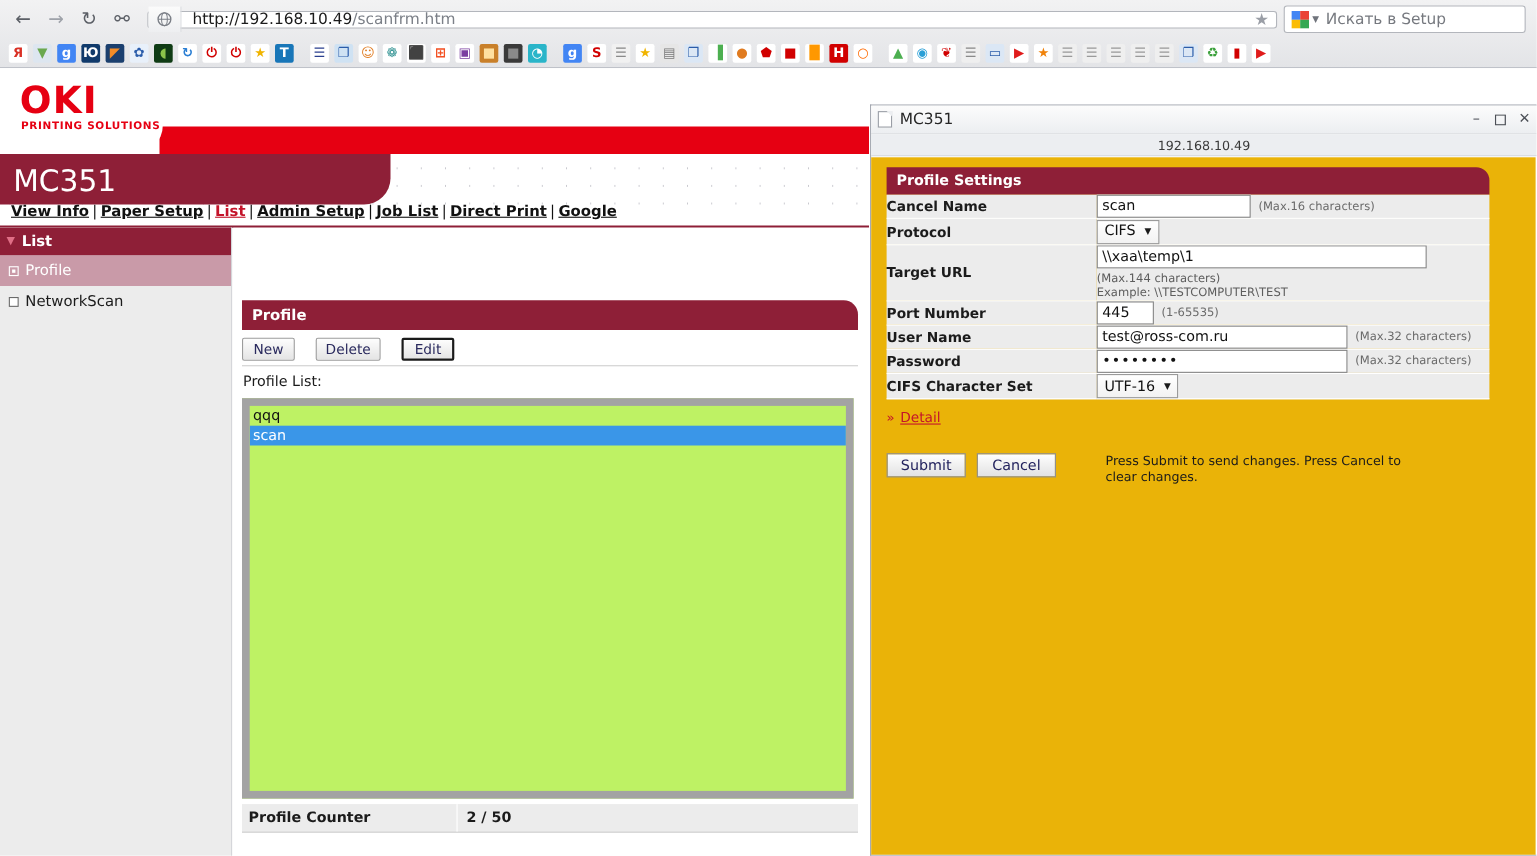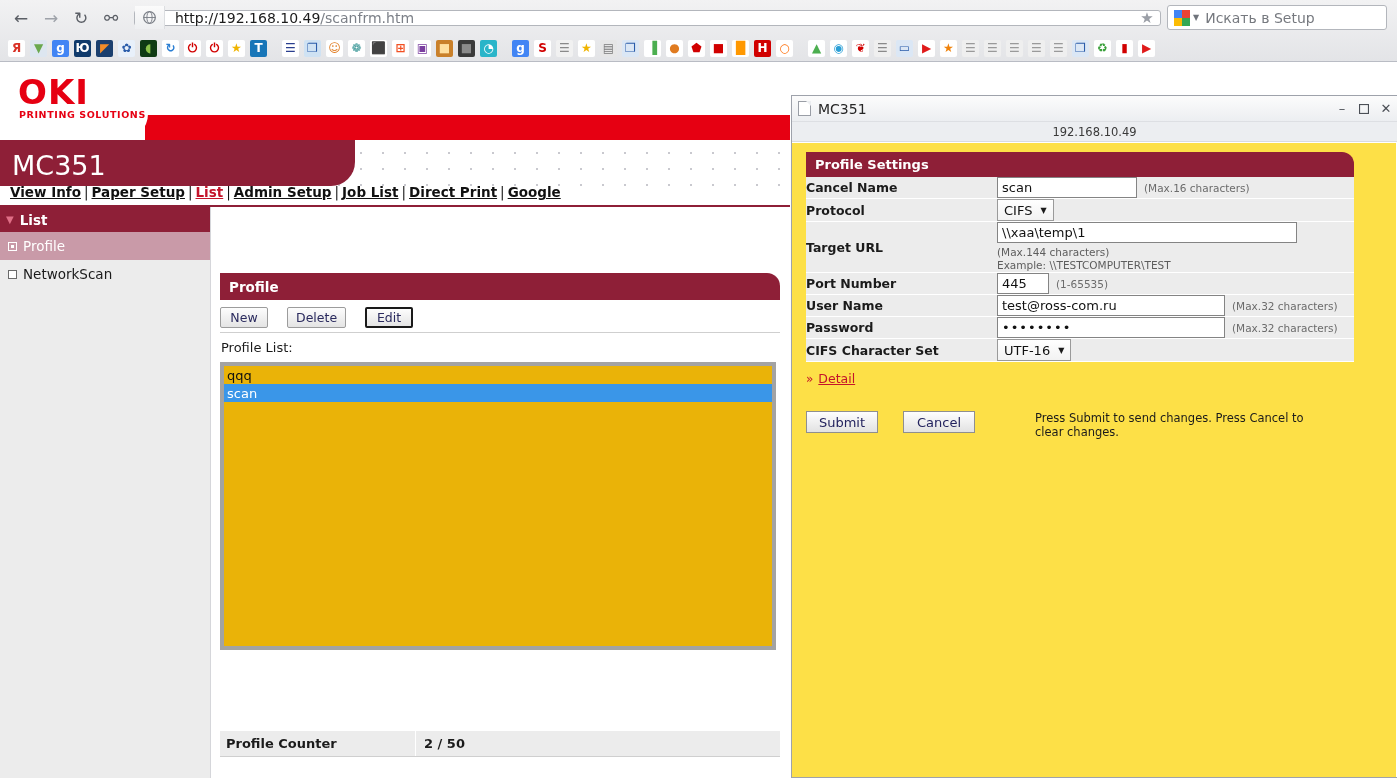--- a/index.html
+++ b/index.html
@@ -269,23 +269,23 @@
   }
   .win-btn.focused {
     border: 2px solid #1a1a1a;
   }
   #profile-list-label {
     position: absolute; top: 133px; left: 9px;
     font-size: 13px; color: #1b1b1b;
   }
   #profile-listbox {
     position: absolute; top: 155px; left: 8px;
-    width: 556px; height: 288px;
-    background: #eab308;
-    border: 4px solid #a3a3a3;
+    width: 556px; height: 364px;
+    background: #bef264;
+    border: 7px solid #a3a3a3;
     overflow: hidden;
   }
   .lb-item {
     height: 18px;
     font-size: 13px;
     color: #111111;
     padding-left: 3px;
     display: flex; align-items: center;
     cursor: pointer;
   }
@@ -356,21 +356,21 @@
   #popup-addressbar {
     height: 20px;
     background: #eceef1;
     border-bottom: 1px solid #d9dbdf;
     display: flex; align-items: center; justify-content: center;
     font-size: 11.5px; color: #3a3a3a;
   }
   #popup-body {
     position: absolute; top: 47px; left: 0;
     width: 604px; height: 634px;
-    background: #fde047;
+    background: #eab308;
     padding: 9px;
   }
   #settings-header {
     width: 548px; height: 25px;
     background: #8e1f37;
     color: #ffffff;
     font-size: 13px; font-weight: bold;
     display: flex; align-items: center;
     padding-left: 9px;
     border-top-right-radius: 12px;
@@ -432,21 +432,21 @@
     margin: 9px 0 0 5px;
     display: flex; align-items: center; gap: 5px;
     font-size: 12.5px;
   }
   #detail-chev { color: #c4142a; font-size: 12px; }
   #detail-link {
     color: #c4142a; text-decoration: underline; cursor: pointer;
   }
   #submit-row {
     margin: 25px 0 0 5px;
-    display: flex; align-items: flex-start; gap: 15px;
+    display: flex; align-items: flex-start;
   }
   .big-btn {
     width: 72px; height: 22px;
     background: linear-gradient(#fefefe,#e2e2e2);
     border: 1px solid #8f8f8f;
     font-size: 13px; color: #23235e;
     display: flex; align-items: center; justify-content: center;
     cursor: pointer;
     font-family: "DejaVu Sans", "Liberation Sans", sans-serif;
   }

